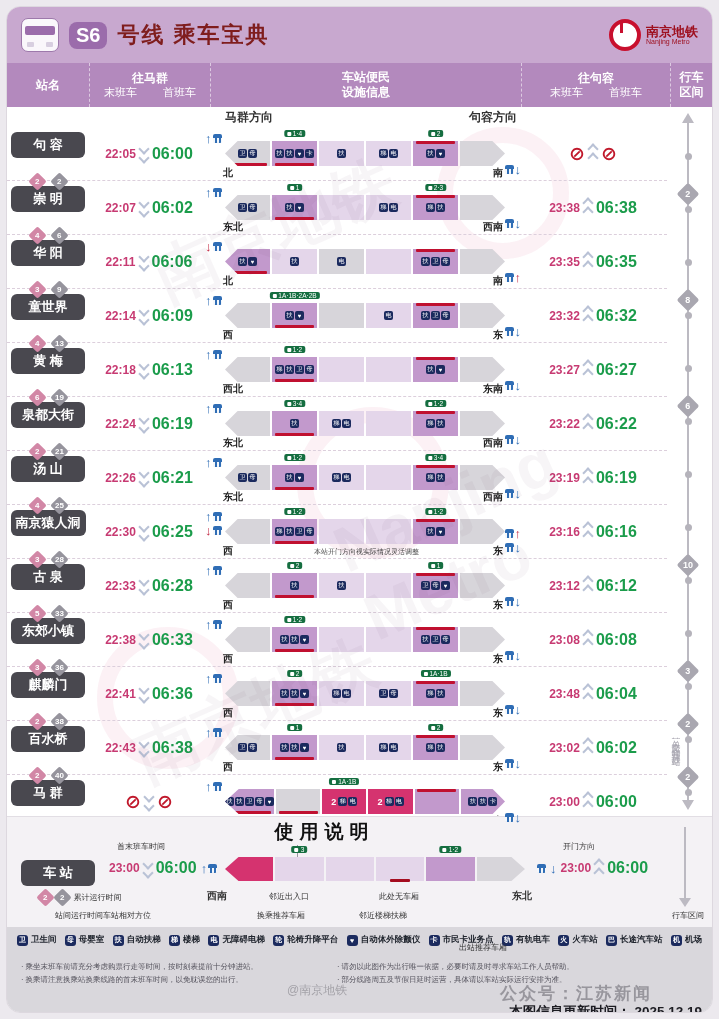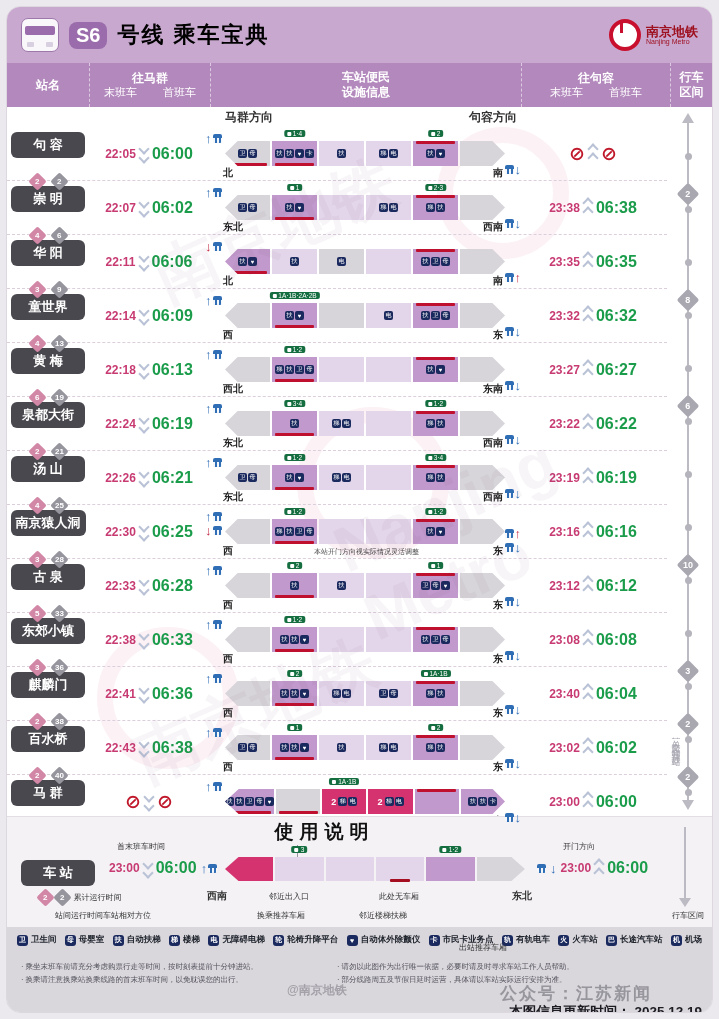--- a/index.html
+++ b/index.html
@@ -5,21 +5,21 @@
   html,body{margin:0;padding:0;}
   body{width:719px;height:1019px;background:#ece9ee;font-family:"Liberation Sans","DejaVu Sans",sans-serif;position:relative;overflow:hidden;}
   .card{position:absolute;inset:6px;background:#fff;border:1px solid #ddd8df;border-radius:14px;overflow:hidden;}
   
   .hd{height:56px;background:#c8a8cf;display:flex;align-items:center;padding:0 14px;gap:10px;position:relative;}
   .train-ico{width:36px;height:32px;background:#faf7fb;border-radius:7px;position:relative;border:1px solid #9d79ab;}
   .train-ico .band{position:absolute;top:7px;left:3px;right:3px;height:9px;background:#9b6cab;border-radius:2px;}
   .train-ico .w1,.train-ico .w2{position:absolute;bottom:4px;width:7px;height:5px;background:#d8cfe0;border-radius:1px;}
   .train-ico .w1{left:5px}.train-ico .w2{right:5px}
   .s6{background:#9b6cab;color:#fff;font-weight:bold;font-size:20px;padding:2px 7px;border-radius:8px;}
-  .hd-title{color:#000000;font-weight:bold;font-size:22px;letter-spacing:2px;}
+  .hd-title{color:#7f1d1d;font-weight:bold;font-size:22px;letter-spacing:2px;}
   .logo{margin-left:auto;display:flex;align-items:center;gap:5px;}
   .logo-mark{width:24px;height:24px;border:4px solid #c8102e;border-radius:50%;position:relative;background:#fff;}
   .logo-mark:after{content:"";position:absolute;left:7px;top:-2px;width:3px;height:12px;background:#c8102e;}
   .logo-txt{display:flex;flex-direction:column;line-height:1;}
   .logo-cn{color:#9e1120;font-weight:bold;font-size:13px;}
   .logo-en{color:#9e1120;font-size:7px;}
   
   .cols{height:44px;background:#b389bd;display:flex;color:#fff;font-weight:bold;font-size:12px;}
   .col{display:flex;flex-direction:column;align-items:center;justify-content:center;line-height:1.25;}
   .col+.col{border-left:1px dashed rgba(255,255,255,.55);}
@@ -96,21 +96,21 @@
   
   .legend{height:26px;background:#d9d7dc;display:flex;align-items:center;justify-content:space-between;padding:0 10px;}
   .lg{display:flex;align-items:center;gap:3px;font-size:8.5px;color:#20252e;font-weight:bold;white-space:nowrap;}
   .lg .ci{width:11px;height:11px;font-size:7px;border-radius:3px;}
   .notes{height:76px;background:#d9d7dc;position:relative;padding:4px 12px 0;box-sizing:border-box;}
   .note-col{position:absolute;top:8px;font-size:7.5px;color:#54525c;line-height:1.7;}
   .nc1{left:14px;width:300px;}
   .nc2{left:330px;width:260px;}
   .footer{position:absolute;right:10px;bottom:8px;font-size:13.5px;font-weight:bold;color:#1c1c22;}
   .wm-js{position:absolute;right:60px;bottom:24px;font-size:17px;font-weight:bold;color:rgba(130,128,136,.75);letter-spacing:2px;}
-  .wm-njdt{position:absolute;left:280px;bottom:30px;font-size:12px;font-weight:bold;color:rgba(120,118,126,.55);}
+  .wm-njdt{position:absolute;left:280px;bottom:30px;font-size:12px;font-weight:normal;color:rgba(120,118,126,.55);}
   
   .wm{position:absolute;color:rgba(90,60,100,.05);font-weight:bold;transform:rotate(-24deg);pointer-events:none;z-index:2;}
   .flower{position:absolute;border-radius:50%;border:16px solid rgba(206,60,120,.07);pointer-events:none;}
 </style>
 </head>
 <body>
 
 <div class="card">
 
   <div class="wm" style="left:140px;top:180px;font-size:64px;">南京地铁</div>
@@ -900,21 +900,21 @@
             <span class="cmp cl">西</span>
             <span class="cmp cr">东</span>
             <span class="arrcl ar">
               <span class="arr blue">
                 <span class="pico"></span>
                 <span class="g">↓</span>
               </span>
             </span>
           </div>
           <div class="t-colr">
-            <span class="t-last">23:40</span>
+            <span class="t-last">23:48</span>
             <span class="chevs">
               <span class="chev u"></span>
               <span class="chev u"></span>
             </span>
             <span class="t-first">06:04</span>
           </div>
         </div>
         <div class="row">
           <div class="st-col">
             <div class="st-box">百水桥</div>

